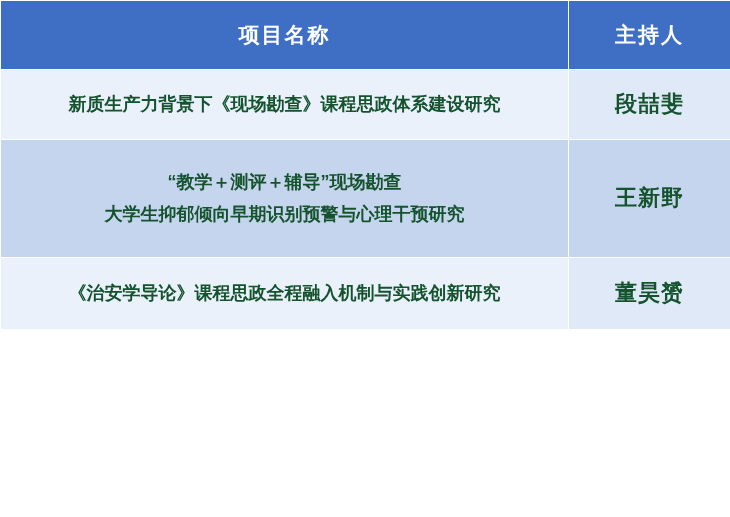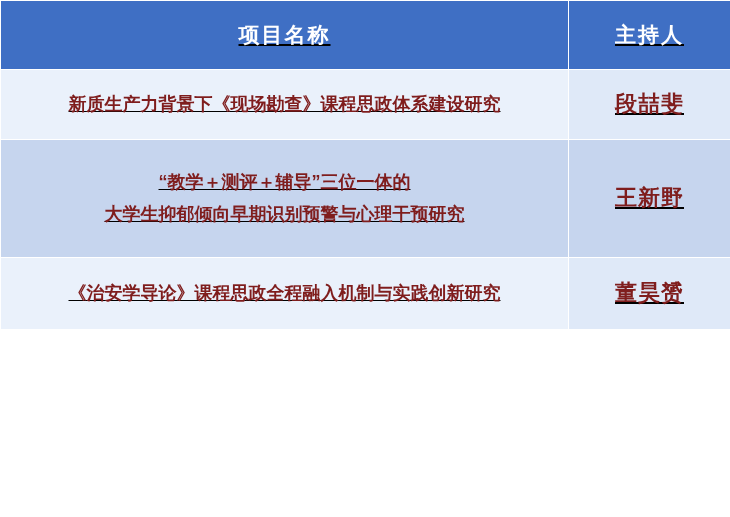--- a/index.html
+++ b/index.html
@@ -10,21 +10,20 @@
   body {
     width: 730px;
     height: 517px;
     font-family: "Liberation Sans", sans-serif;
     overflow: hidden;
   }
   .table-wrap {
     width: 730px;
     height: 438px;
     box-sizing: border-box;
-    text-decoration: underline;
   }
   table.project-table {
     width: 730px;
     border-collapse: collapse;
     table-layout: fixed;
   }
   table.project-table col.col-name { width: 568px; }
   table.project-table col.col-leader { width: 162px; }
 
   table.project-table th {
@@ -36,21 +35,21 @@
     text-align: center;
     vertical-align: middle;
     border: 1px solid #ffffff;
     letter-spacing: 2px;
   }
   table.project-table td {
     border: 1px solid #ffffff;
     text-align: center;
     vertical-align: middle;
     font-size: 18px;
-    color: #7f1d1d;
+    color: #14532d;
     font-weight: bold;
     padding: 0 10px;
     line-height: 1.75;
   }
   table.project-table td.leader {
     font-size: 22px;
     letter-spacing: 1px;
   }
   tr.row-odd td { background: #eaf1fb; }
   tr.row-even td { background: #c6d5ee; }
@@ -82,21 +81,21 @@
     </thead>
     <tbody>
       <tr class="row-odd row-h1">
         <td class="name">
           <span class="line">新质生产力背景下《现场勘查》课程思政体系建设研究</span>
         </td>
         <td class="leader">段喆斐</td>
       </tr>
       <tr class="row-even row-h2">
         <td class="name">
-          <span class="line">“教学＋测评＋辅导”三位一体的</span>
+          <span class="line">“教学＋测评＋辅导”现场勘查</span>
           <span class="line">大学生抑郁倾向早期识别预警与心理干预研究</span>
         </td>
         <td class="leader">王新野</td>
       </tr>
       <tr class="row-odd row-h4">
         <td class="name">
           <span class="line">《治安学导论》课程思政全程融入机制与实践创新研究</span>
         </td>
         <td class="leader">董昊赟</td>
       </tr>

